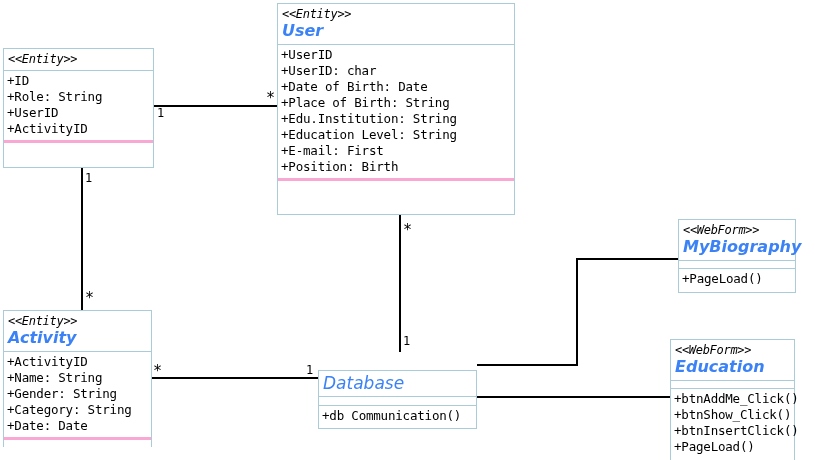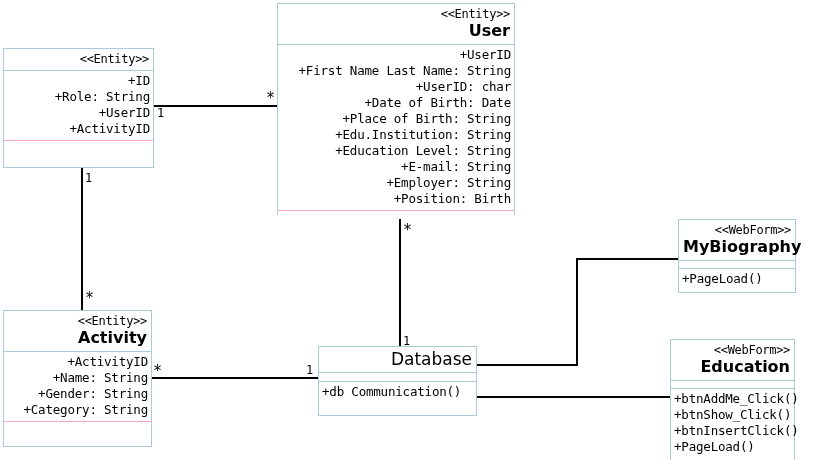--- a/index.html
+++ b/index.html
@@ -20,52 +20,52 @@
   .uml-box {
     position: absolute;
     box-sizing: border-box;
     border: 1px solid #a9ccd8;
     background: #ffffff;
     z-index: 5;
   }
   .uml-header {
     box-sizing: border-box;
     border-bottom: 1px solid #a9ccd8;
-    text-align: right;
+    text-align: left;
     padding: 3px 4px 4px 4px;
     background: #ffffff;
+    font-style: italic;
   }
   .stereotype {
     font-family: "DejaVu Sans Mono", monospace;
     font-size: 12px;
     color: #000000;
     line-height: 14px;
     letter-spacing: -0.3px;
   }
   .classname {
     font-family: "DejaVu Sans", sans-serif;
     font-weight: bold;
     font-size: 16px;
-    color: #000000;
+    color: #3b82f6;
     line-height: 19px;
     white-space: nowrap;
   }
   .classname.plain {
     font-weight: normal;
     font-size: 17px;
     line-height: 20px;
   }
   .uml-compartment {
     box-sizing: border-box;
     padding: 2px 3px 3px 3px;
     background: #ffffff;
   }
   .uml-compartment.divided {
-    border-bottom: 1px solid #f9a8d4;
-    text-align: right;
+    border-bottom: 3px solid #f9a8d4;
   }
   .uml-compartment .member {
     font-family: "DejaVu Sans Mono", monospace;
     font-size: 12.5px;
     line-height: 16px;
     color: #000000;
     white-space: nowrap;
     letter-spacing: -0.2px;
   }
   .uml-empty {
@@ -141,48 +141,47 @@
     <div class="uml-empty"></div>
   </div>
 
   <div class="uml-box" style="left:277px; top:3px; width:238px; height:212px;">
     <div class="uml-header">
       <div class="stereotype">&lt;&lt;Entity&gt;&gt;</div>
       <div class="classname">User</div>
     </div>
     <div class="uml-compartment divided">
       <div class="member">+UserID</div>
-      <div class="member">+First Name Last Name: String</div>
       <div class="member">+UserID: char</div>
       <div class="member">+Date of Birth: Date</div>
       <div class="member">+Place of Birth: String</div>
       <div class="member">+Edu.Institution: String</div>
       <div class="member">+Education Level: String</div>
-      <div class="member">+E-mail: String</div>
-      <div class="member">+Employer: String</div>
+      <div class="member">+E-mail: First</div>
       <div class="member">+Position: Birth</div>
     </div>
     <div class="uml-empty"></div>
   </div>
 
   <div class="uml-box" style="left:3px; top:310px; width:149px; height:137px;">
     <div class="uml-header">
       <div class="stereotype">&lt;&lt;Entity&gt;&gt;</div>
       <div class="classname">Activity</div>
     </div>
     <div class="uml-compartment divided">
       <div class="member">+ActivityID</div>
       <div class="member">+Name: String</div>
       <div class="member">+Gender: String</div>
       <div class="member">+Category: String</div>
+      <div class="member">+Date: Date</div>
     </div>
     <div class="uml-empty"></div>
   </div>
 
-  <div class="uml-box" style="left:318px; top:346px; width:159px; height:70px;">
+  <div class="uml-box" style="left:318px; top:370px; width:159px; height:59px;">
     <div class="uml-header" style="padding:2px 4px 3px 4px;">
       <div class="classname plain">Database</div>
     </div>
     <div class="uml-empty" style="border-bottom:1px solid #a9ccd8; height:9px;"></div>
     <div class="uml-compartment">
       <div class="member">+db Communication()</div>
     </div>
   </div>
 
   <div class="uml-box" style="left:678px; top:219px; width:118px; height:74px;">

